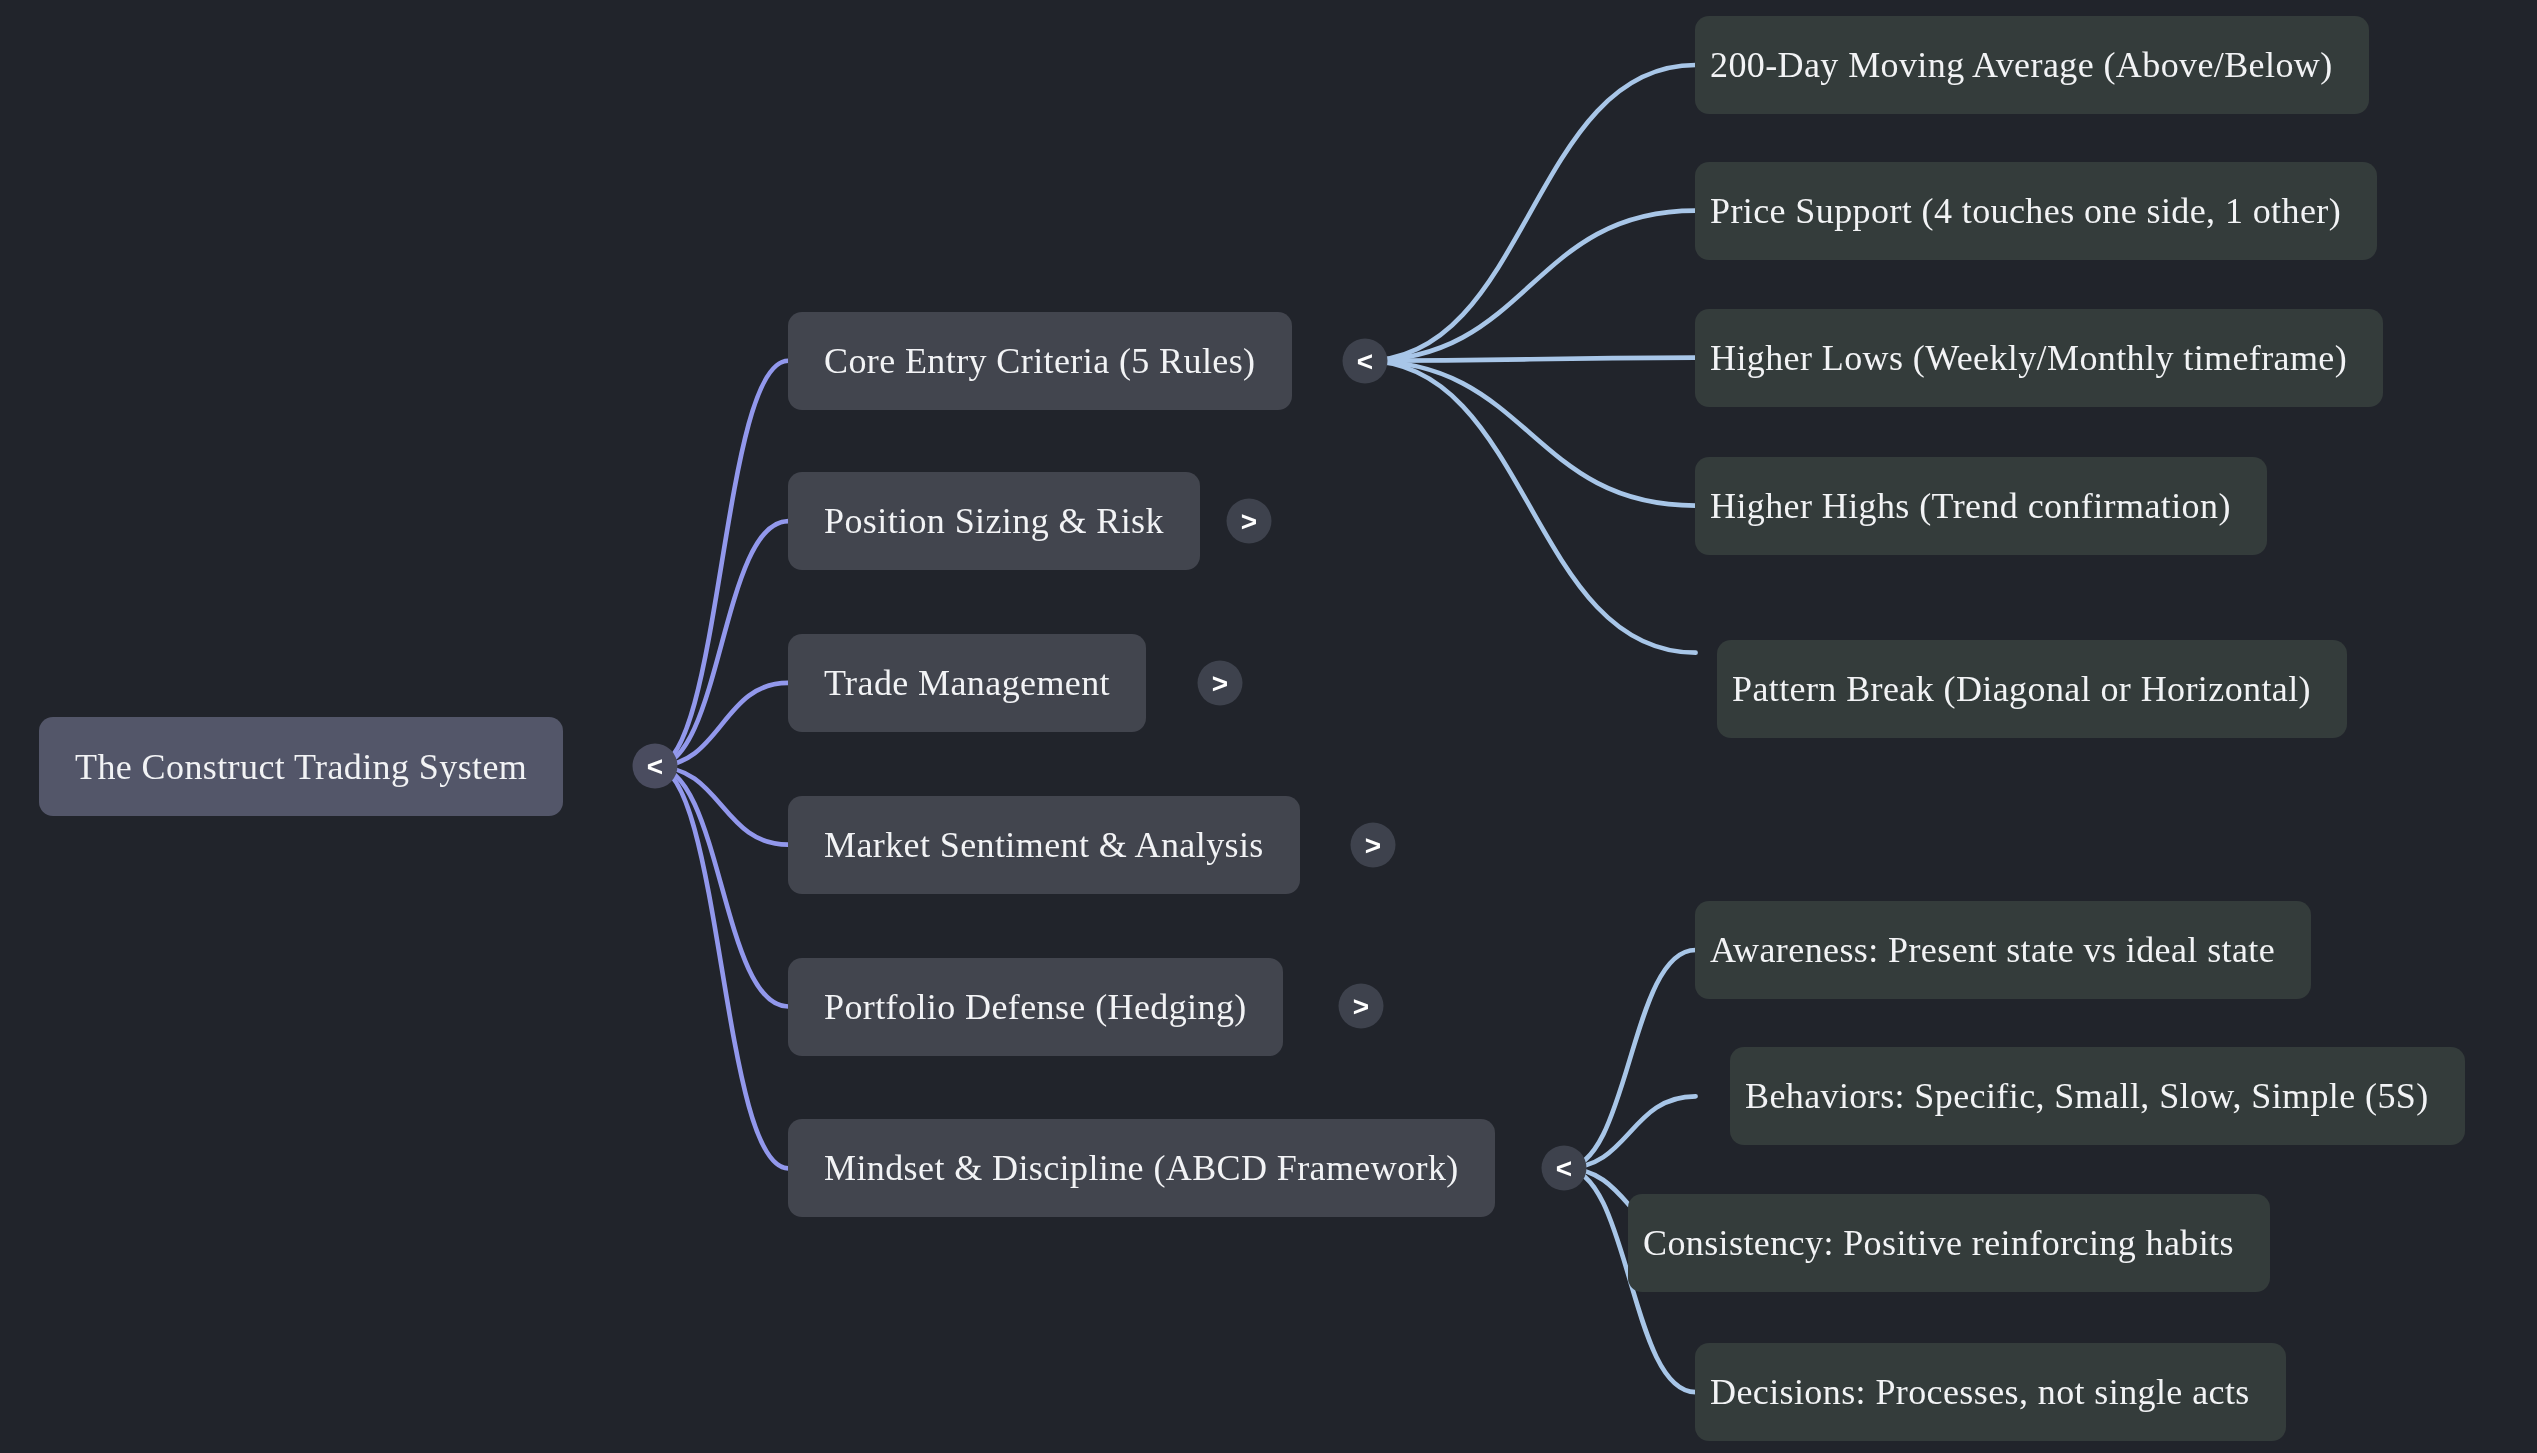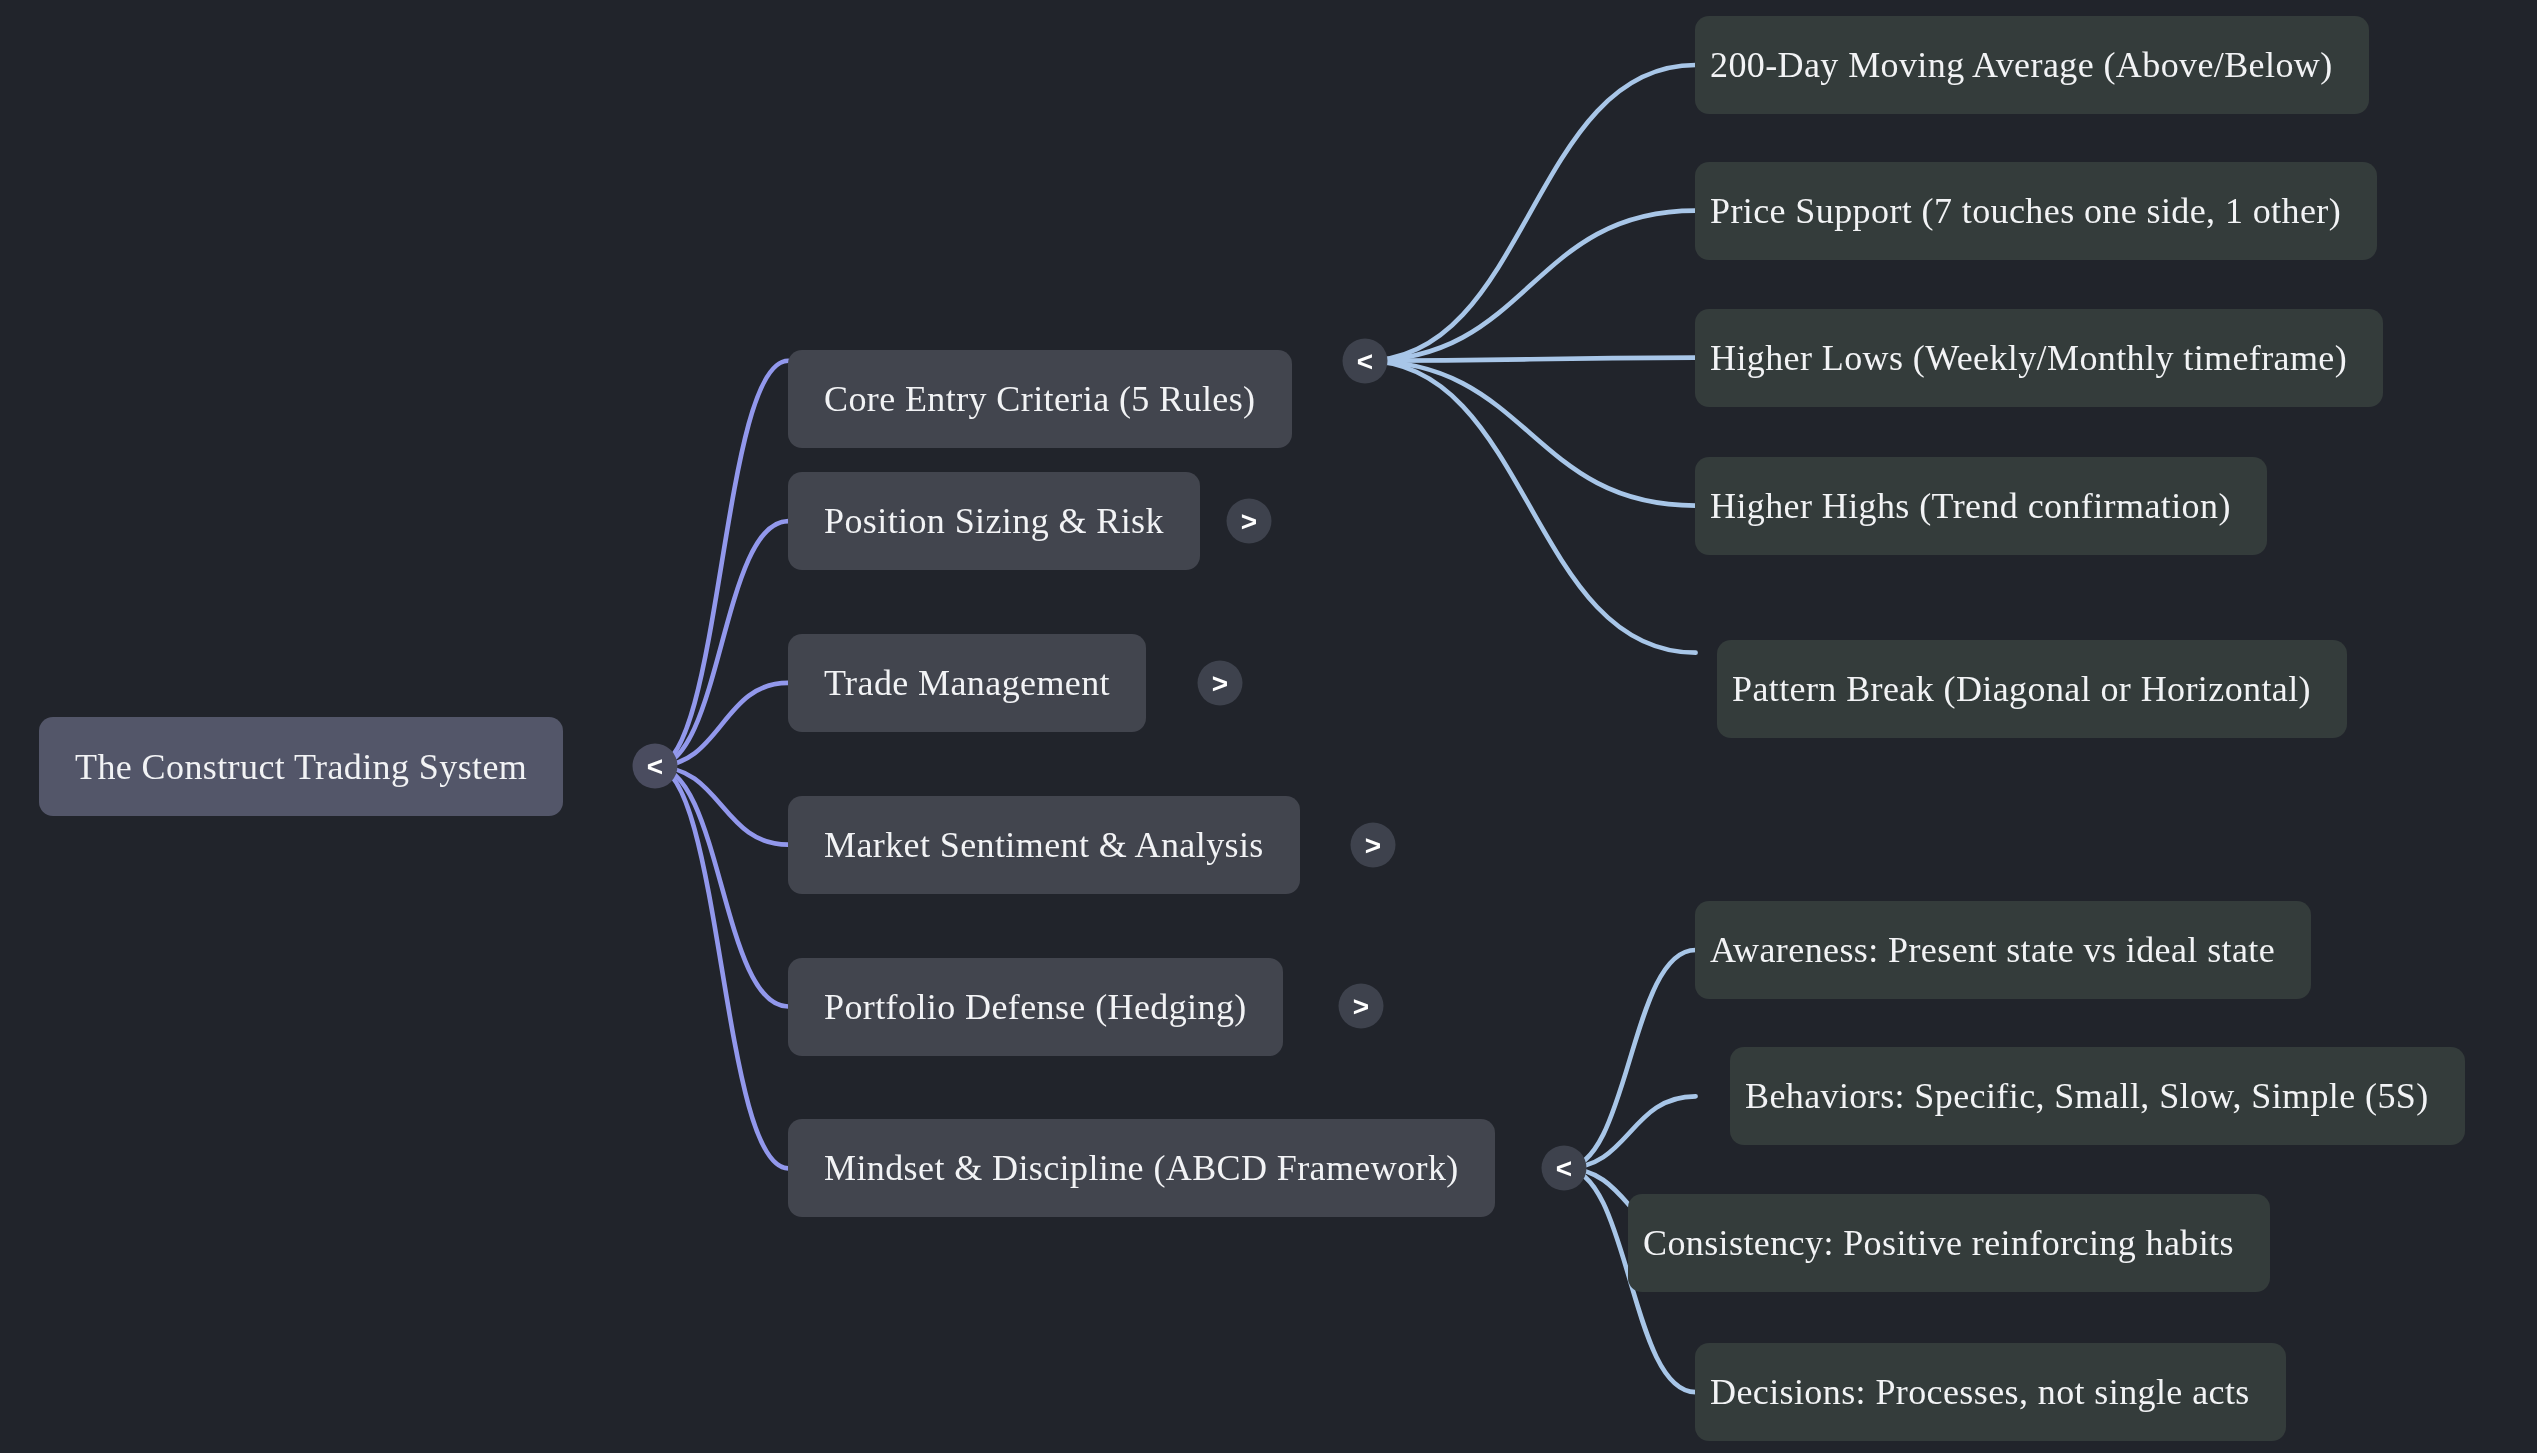--- a/index.html
+++ b/index.html
@@ -95,40 +95,40 @@
 
     <path class="link lv2" d="M2021,1509 C2105,1509 2105,1227 2190,1227"></path>
     <path class="link lv2" d="M2021,1509 C2105,1509 2105,1416 2190,1416"></path>
     <path class="link lv2" d="M2021,1509 C2105,1509 2105,1606 2190,1606"></path>
     <path class="link lv2" d="M2021,1509 C2105,1509 2105,1798 2190,1798"></path>
   </svg>
 
   <div class="node root" style="left:39px; top:717px;">The Construct Trading System</div>
   <div class="toggle root-t" style="left:655px; top:766px;">&lt;</div>
 
-  <div class="node l2" style="left:788px; top:312px;margin-top:38px;">Core Entry Criteria (5 Rules)</div>
+  <div class="node l2" style="left:788px; top:312px;">Core Entry Criteria (5 Rules)</div>
   <div class="toggle l2-t" style="left:1365px; top:361px;">&lt;</div>
 
   <div class="node l2" style="left:788px; top:472px;">Position Sizing &amp; Risk</div>
   <div class="toggle l2-t" style="left:1249px; top:521px;">&gt;</div>
 
   <div class="node l2" style="left:788px; top:634px;">Trade Management</div>
   <div class="toggle l2-t" style="left:1220px; top:683px;">&gt;</div>
 
   <div class="node l2" style="left:788px; top:796px;">Market Sentiment &amp; Analysis</div>
   <div class="toggle l2-t" style="left:1373px; top:845px;">&gt;</div>
 
   <div class="node l2" style="left:788px; top:958px;">Portfolio Defense (Hedging)</div>
   <div class="toggle l2-t" style="left:1361px; top:1006px;">&gt;</div>
 
   <div class="node l2" style="left:788px; top:1119px;">Mindset &amp; Discipline (ABCD Framework)</div>
   <div class="toggle l2-t" style="left:1564px; top:1168px;">&lt;</div>
 
   <div class="node l3" style="left:1695px; top:16.3px;">200-Day Moving Average (Above/Below)</div>
-  <div class="node l3" style="left:1695px; top:162px;">Price Support (7 touches one side, 1 other)</div>
+  <div class="node l3" style="left:1695px; top:162px;">Price Support (4 touches one side, 1 other)</div>
   <div class="node l3" style="left:1695px; top:457px;">Higher Highs (Trend confirmation)</div>
   <div class="node l3" style="left:1695px; top:309px;">Higher Lows (Weekly/Monthly timeframe)</div>
   <div class="node l3" style="left:1695px; top:640px;margin-left:22px;">Pattern Break (Diagonal or Horizontal)</div>
 
   <div class="node l3" style="left:1695px; top:901px;text-align:right;">Awareness: Present state vs ideal state</div>
   <div class="node l3" style="left:1730px; top:1047px;">Behaviors: Specific, Small, Slow, Simple (5S)</div>
   <div class="node l3" style="left:1628px; top:1194px;">Consistency: Positive reinforcing habits</div>
   <div class="node l3" style="left:1695px; top:1343px;text-align:center;">Decisions: Processes, not single acts</div>
 
 </div>

